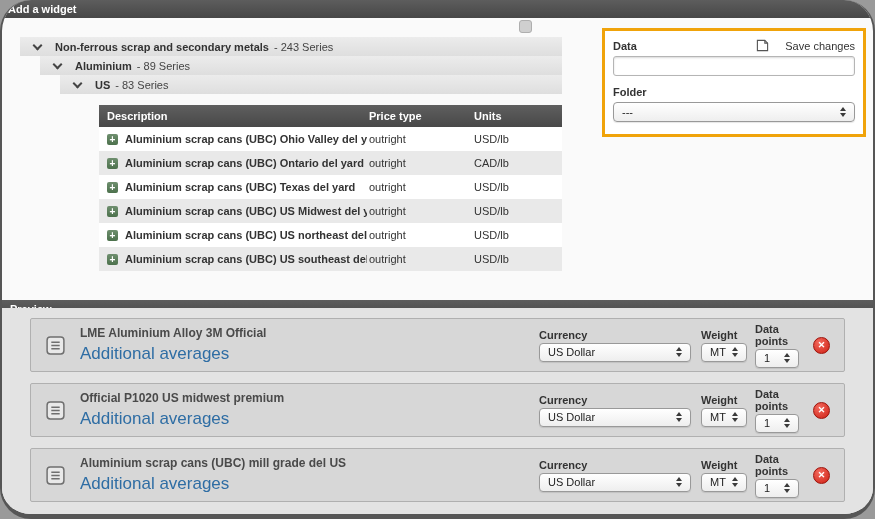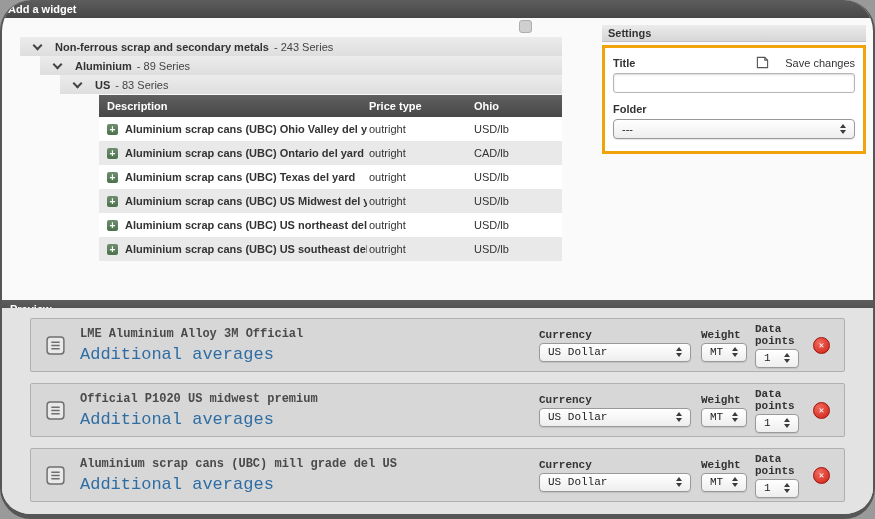--- a/index.html
+++ b/index.html
@@ -27,21 +27,21 @@
     width:7px; height:7px; border-right:2px solid #444; border-bottom:2px solid #444;
     transform:rotate(45deg); margin:-3px 14px 0 4px; flex:0 0 auto;
   }
   .tree-label { font-size:11px; font-weight:bold; color:#333; white-space:nowrap; }
   .tree-series { font-size:11px; color:#444; margin-left:5px; white-space:nowrap; }
   .scroll-thumb {
     position:absolute; left:517px; top:20px; width:13px; height:13px;
     background:#cfcfcf; border:1px solid #aeaeae; border-radius:3px;
   }
   
-  .series-table { margin-left:79px; width:463px; margin-top:1px; }
+  .series-table { margin-left:79px; width:463px; margin-top:11px; }
   .thead {
     display:flex; align-items:center; height:22px; background:linear-gradient(#5f5f5f,#484848);
     color:#fff; font-size:11px; font-weight:bold;
   }
   .trow { display:flex; align-items:center; height:24px; font-size:11px; color:#333; background:#fff; }
   .trow:nth-child(odd) { background:#e9e9e9; }
   .col-desc { flex:0 0 268px; display:flex; align-items:center; padding-left:8px; overflow:hidden; }
   .col-price { flex:0 0 105px; padding-left:2px; }
   .col-units { flex:1; padding-left:2px; }
   .desc-text { font-weight:bold; white-space:nowrap; }
@@ -82,21 +82,20 @@
   .td { width:0; height:0; border-left:3px solid transparent; border-right:3px solid transparent; border-top:4px solid #3a3a3a; }
   
   .preview-bar {
     position:absolute; left:0; right:0; top:300px; height:18px;
     background:linear-gradient(#5d5d5d,#474747); color:#fff; font-size:11px; font-weight:bold;
     line-height:18px; padding-left:8px;
   }
   .preview-area {
     position:absolute; left:0; right:0; top:308px; bottom:0; background:#e3e3e3;
     padding:10px 28px 0 28px;
-    font-family:Liberation Mono, monospace;
   }
   .card {
     height:54px; margin-bottom:11px; background:#d7d7d7; border:1px solid #b0b0b0;
     border-radius:2px; display:flex; align-items:center; padding:0 14px;
   }
   .card-icon { flex:0 0 auto; margin-right:14px; display:flex; }
   .card-text { display:flex; flex-direction:column; }
   .card-title { font-size:12px; font-weight:bold; color:#4a4a4a; }
   .card-link { font-size:17px; color:#2E6DA4; margin-top:4px; cursor:pointer; }
   .card-spacer { flex:1; }
@@ -138,21 +137,21 @@
     <div class="tree-row indent-2">
       <span class="chev"></span>
       <span class="tree-label">US</span>
       <span class="tree-series">- 83 Series</span>
     </div>
 
     <div class="series-table">
       <div class="thead">
         <div class="col-desc">Description</div>
         <div class="col-price">Price type</div>
-        <div class="col-units">Ohio</div>
+        <div class="col-units">Units</div>
       </div>
 
       <div class="trow">
         <div class="col-desc">
           <span class="plus">+</span>
           <span class="desc-text">Aluminium scrap cans (UBC) Ohio Valley del yard</span>
         </div>
         <div class="col-price">outright</div>
         <div class="col-units">USD/lb</div>
       </div>
@@ -198,24 +197,23 @@
           <span class="plus">+</span>
           <span class="desc-text">Aluminium scrap cans (UBC) US southeast del yard</span>
         </div>
         <div class="col-price">outright</div>
         <div class="col-units">USD/lb</div>
       </div>
     </div>
   </div>
 
   <div class="right-panel">
-    <div class="panel-header">Settings</div>
     <div class="settings-box">
       <div class="settings-title-row">
-        <span class="field-label">Title</span>
+        <span class="field-label">Data</span>
         <span class="save-btn">
           <svg width="13" height="13" viewBox="0 0 14 14">
             <path d="M1.5 1.5 h8 l3 3 v8 h-11 z" fill="#ffffff" stroke="#555" stroke-width="1.2"></path>
             <path d="M9.5 1.5 v3 h3" fill="none" stroke="#555" stroke-width="1.2"></path>
           </svg>
           <span>Save changes</span>
         </span>
       </div>
       <input class="text-input" type="text" value="" style="">
       <div class="field-label folder-label">Folder</div>

